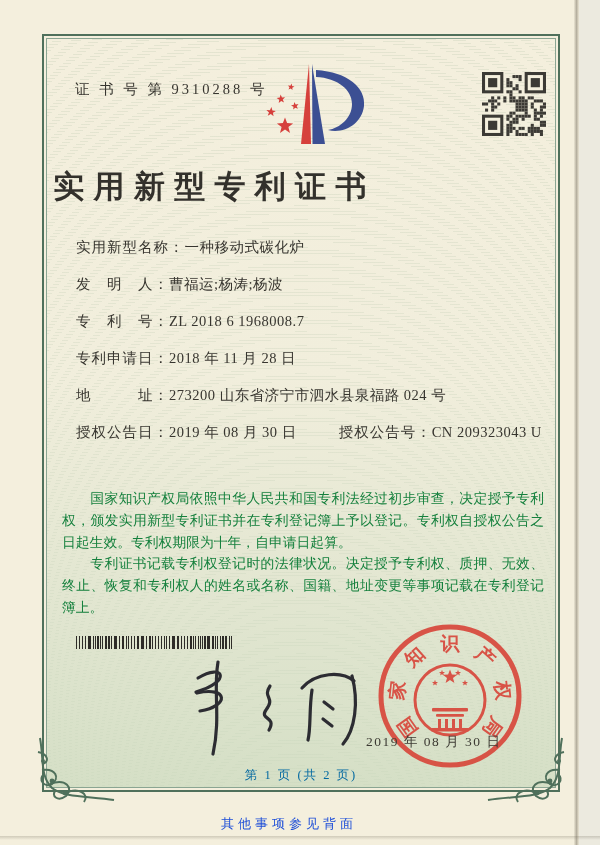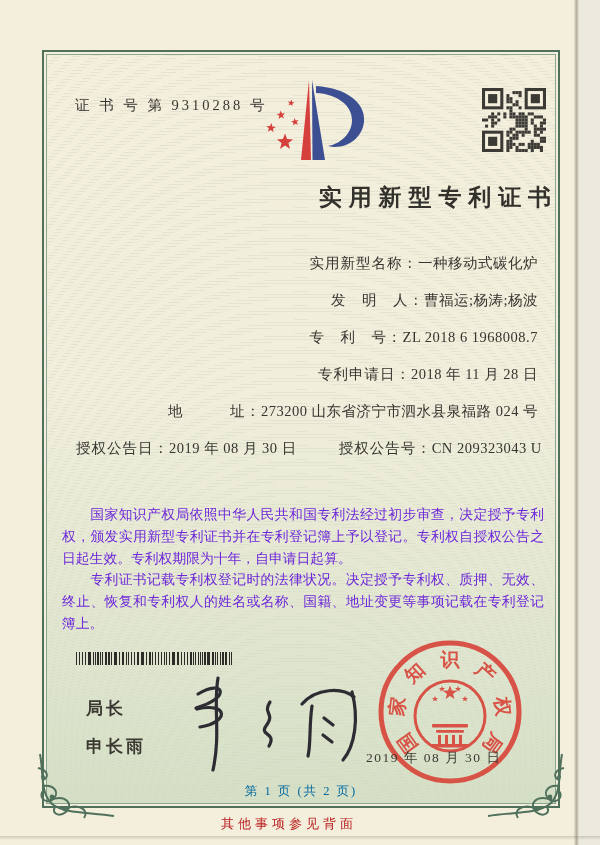--- a/index.html
+++ b/index.html
@@ -10,45 +10,45 @@
     color:#37352f;
   }
   
   .scan-edge-right{position:absolute;left:574px;top:0;width:5px;height:100%;
     background:linear-gradient(90deg,rgba(120,112,95,.08),rgba(95,88,72,.42),rgba(120,112,95,.08));z-index:50;}
   .scan-strip-right{position:absolute;left:579px;top:0;width:21px;height:100%;background:#eceadf;z-index:49;}
   .scan-edge-bottom{position:absolute;left:0;top:836px;width:600px;height:4px;
     background:linear-gradient(180deg,rgba(100,95,80,.25),rgba(100,95,80,0));z-index:50;}
 
   
-  .frame{position:absolute;left:42px;top:50px;width:514px;height:754px;
+  .frame{position:absolute;left:42px;top:34px;width:514px;height:754px;
     border:2px solid #4f705b;z-index:1;}
   .frame-inner{position:absolute;inset:2px;border:1px solid #8aa592;}
   .frame-bg{position:absolute;inset:3px;
     background:
       linear-gradient(180deg,rgba(228,234,216,0) 0%,rgba(228,234,216,.18) 45%,rgba(208,221,196,.55) 78%,rgba(201,217,189,.72) 100%),
       repeating-radial-gradient(900px 420px at 50% 132%,rgba(118,152,118,.13) 0 1px,rgba(0,0,0,0) 1px 6px);
   }
 
   .cert-no{position:absolute;left:31px;top:44px;font-size:14.5px;letter-spacing:3px;white-space:nowrap;}
 
   .logo{position:absolute;left:196px;top:12px;width:150px;height:112px;}
   .qr{position:absolute;left:438px;top:36px;width:64px;height:64px;}
 
-  .title{position:absolute;left:0;right:0;top:130px;text-align:right;
-    font-size:23px;font-weight:bold;letter-spacing:.3em;text-indent:.3em;color:#33312c;}
-
-  .fields{position:absolute;left:32px;top:200px;right:20px;font-size:14.5px;text-align:right;}
+  .title{position:absolute;left:0;right:0;top:130px;text-align:left;
+    font-size:31px;font-weight:bold;letter-spacing:.3em;text-indent:.3em;color:#33312c;}
+
+  .fields{position:absolute;left:32px;top:200px;right:20px;font-size:14.5px;}
   .frow{height:37px;line-height:22px;white-space:nowrap;}
   .flabel{letter-spacing:1px;}
   .fvalue{letter-spacing:.5px;}
   .grant-no{margin-left:42px;font-family:Liberation Mono, monospace;}
 
   .paras{position:absolute;left:18px;right:14px;top:452px;
-    font-size:13.8px;line-height:21.8px;text-align:justify;color:#6d28d9;}
+    font-size:13.8px;line-height:21.8px;text-align:justify;color:#15803d;}
   .paras p{margin:0;text-indent:2.05em;}
 
   .barcode{position:absolute;left:32px;top:600px;width:160px;height:13px;}
 
   .officer{position:absolute;left:42px;top:638px;font-size:17px;font-weight:bold;
     letter-spacing:3px;line-height:38px;color:#3a3831;}
 
   .signature{position:absolute;left:138px;top:612px;width:190px;height:112px;z-index:6;}
 
   .seal{position:absolute;left:330px;top:584px;width:152px;height:152px;z-index:4;opacity:.93;}
@@ -56,21 +56,21 @@
     letter-spacing:1.5px;color:#3c3a33;white-space:nowrap;}
 
   .corner-orn{position:absolute;width:86px;height:76px;z-index:5;}
   .corner-orn.left{left:-14px;bottom:-16px;}
   .corner-orn.right{right:-14px;bottom:-16px;transform:scaleX(-1);}
 
   .page-footer{position:absolute;left:0;right:0;bottom:6px;text-align:center;
     font-size:12.5px;letter-spacing:2px;color:#0369a1;}
 
   .back-note{position:absolute;left:0;right:22px;top:815px;text-align:center;
-    font-size:13px;letter-spacing:4px;color:#b91c1c;z-index:2;}
+    font-size:13px;letter-spacing:4px;color:#1d4ed8;z-index:2;}
 </style>
 </head>
 <body>
 
 <div class="scan-strip-right"></div>
 <div class="scan-edge-right"></div>
 <div class="scan-edge-bottom"></div>
 
 <div class="frame">
   <div class="frame-bg"></div>
@@ -303,24 +303,20 @@
       <rect x="136" y="0" width="2" height="13" fill="#2e2c28"></rect>
       <rect x="139" y="0" width="1" height="13" fill="#2e2c28"></rect>
       <rect x="141" y="0" width="1" height="13" fill="#2e2c28"></rect>
       <rect x="144" y="0" width="1" height="13" fill="#2e2c28"></rect>
       <rect x="146" y="0" width="2" height="13" fill="#2e2c28"></rect>
       <rect x="149" y="0" width="2" height="13" fill="#2e2c28"></rect>
       <rect x="153" y="0" width="1" height="13" fill="#2e2c28"></rect>
       <rect x="155" y="0" width="1" height="13" fill="#2e2c28"></rect>
     </svg>
 
-  <div class="officer">
-    <div>局长</div>
-    <div>申长雨</div>
-  </div>
 
   <svg class="signature" viewBox="0 0 190 112">
     <g fill="none" stroke="#2c2c32" stroke-width="3.2" stroke-linecap="round">
       <path d="M36,14 C31,42 39,70 31,106"></path>
       <path d="M16,30 C42,14 50,34 14,44"></path>
       <path d="M15,45 C46,38 48,58 18,63"></path>
       <path d="M88,38 C80,50 94,49 84,62 C77,72 95,68 87,82"></path>
       <path d="M120,40 C134,24 160,23 172,33"></path>
       <path d="M170,28 C177,54 173,82 161,96"></path>
       <path d="M130,42 C127,62 129,80 126,92"></path>

